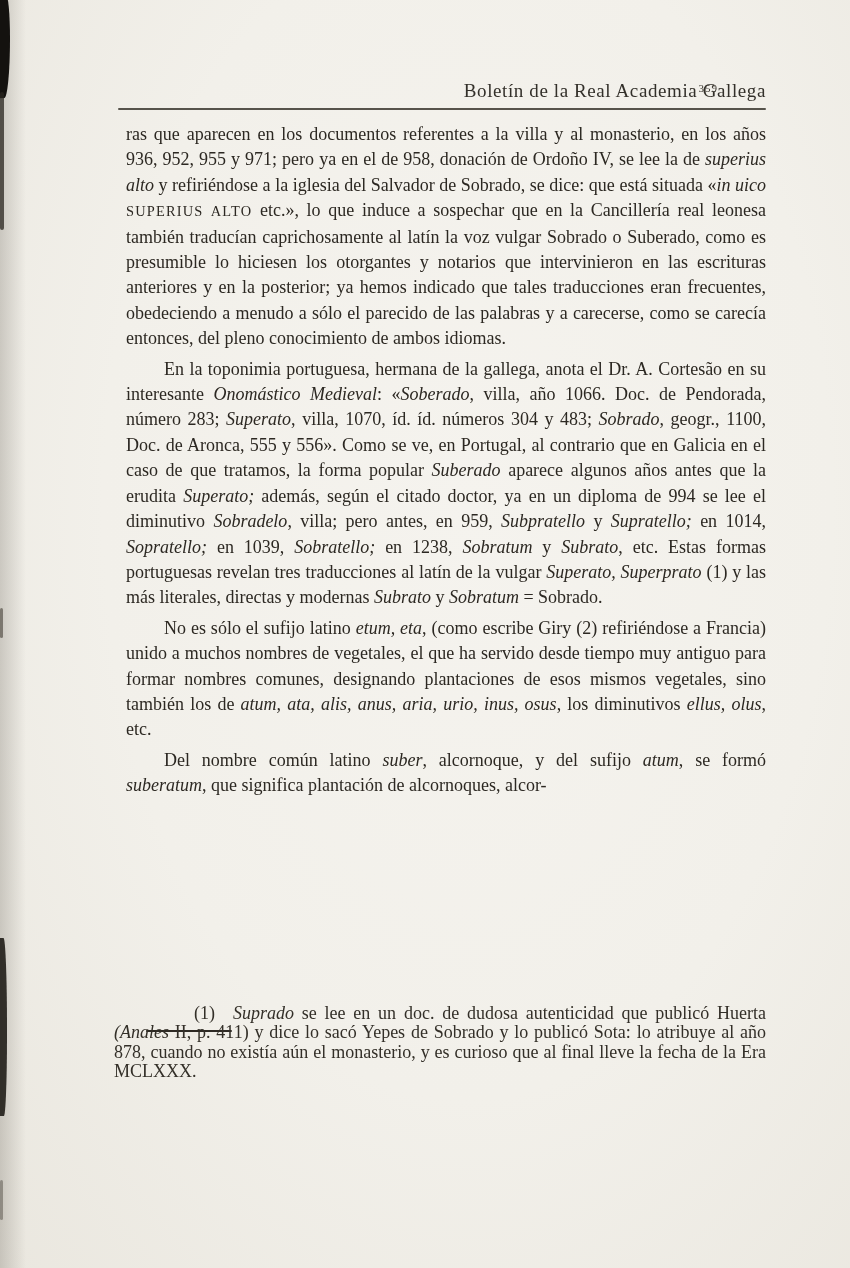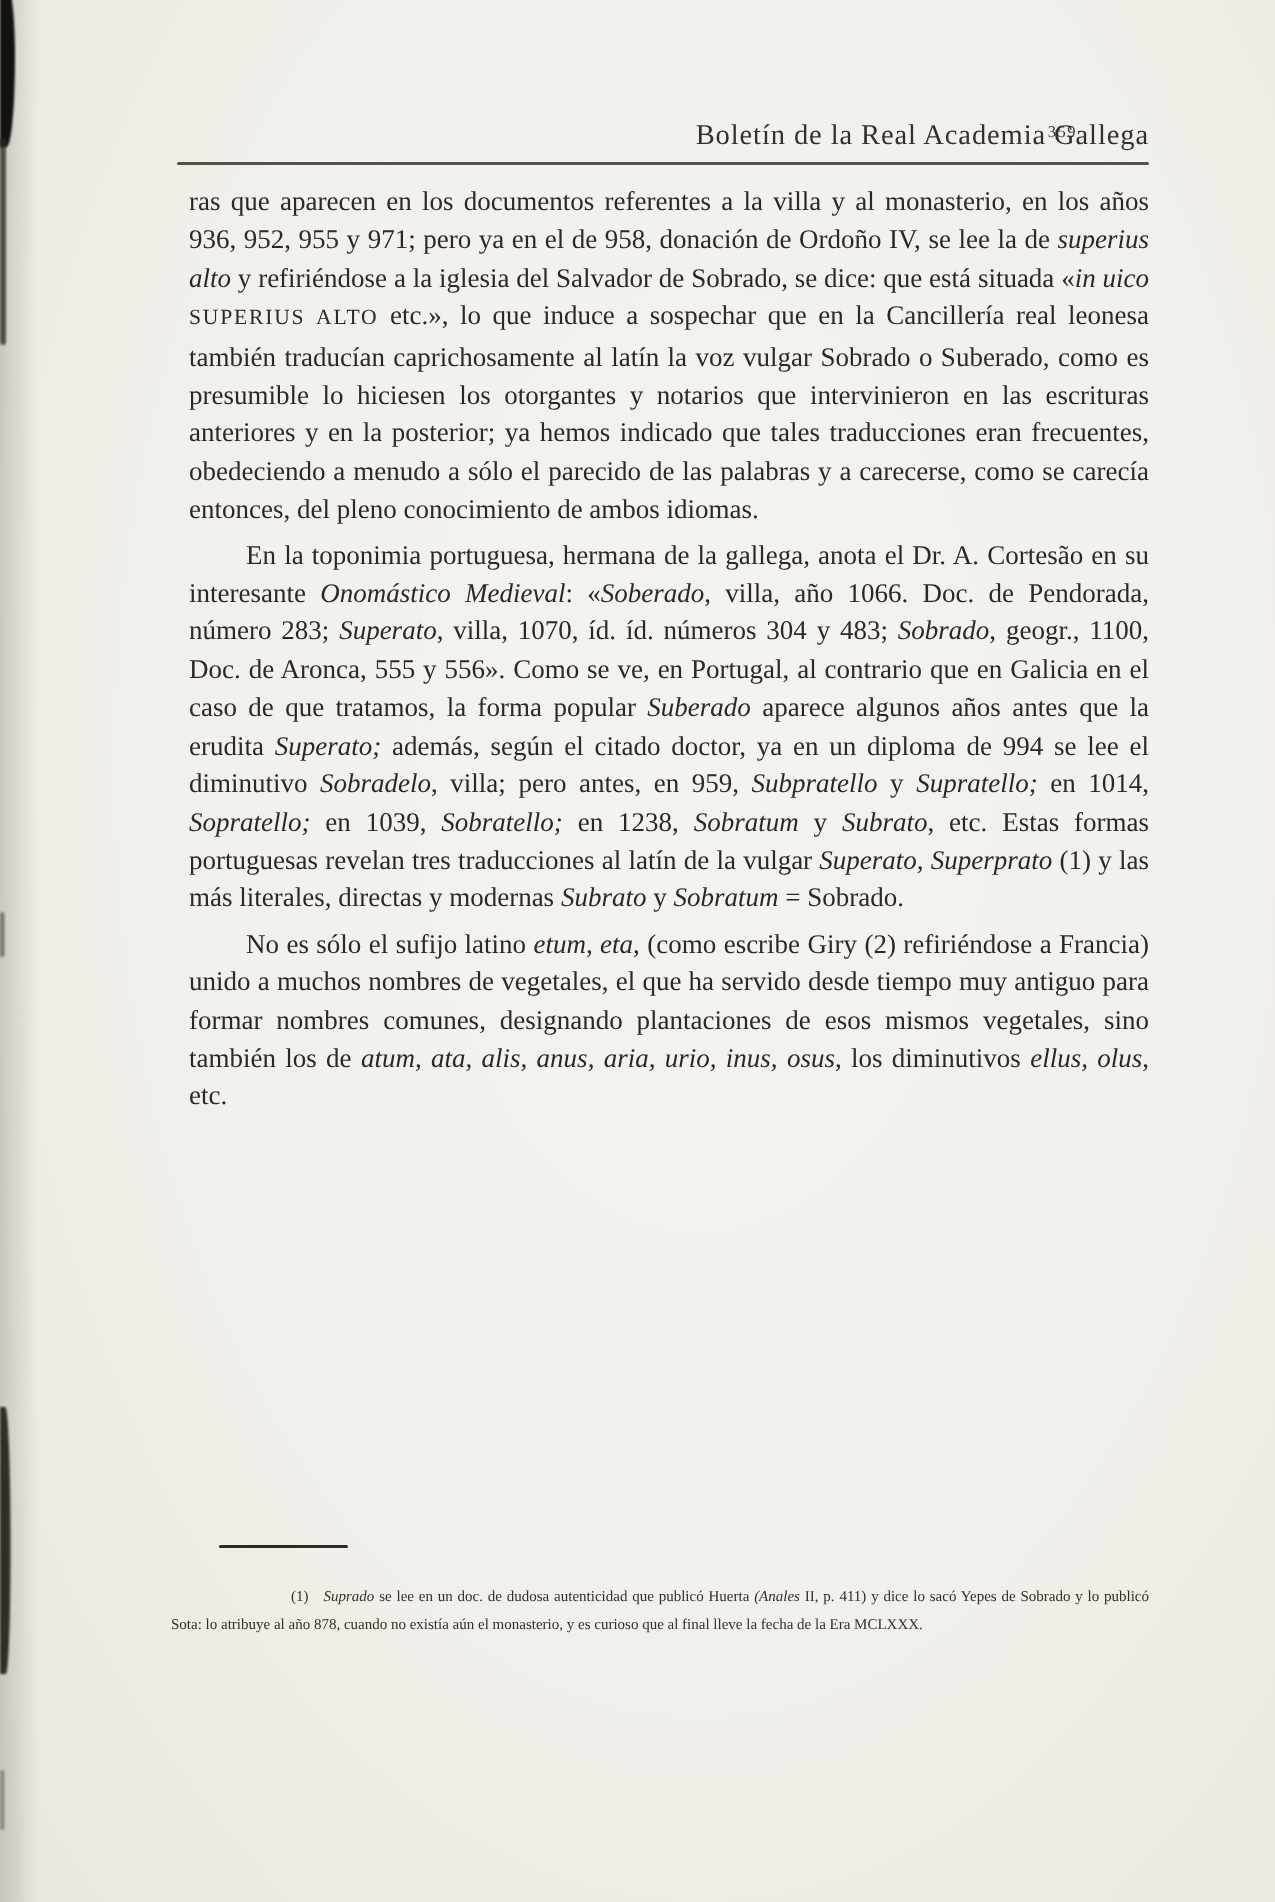--- a/index.html
+++ b/index.html
@@ -54,22 +54,22 @@
   .para{margin:0 0 5px 12px;}
   .para.indent{text-indent:38px;}
   .it{font-style:italic;}
   .sc{font-size:.8em;letter-spacing:1.2px;}
 
   .fnrule{
     position:absolute;left:146px;top:1030px;width:86px;height:2px;
     background:#2e2a24;border-radius:1px;
   }
   .footnotes{
-    position:absolute;left:114px;top:1055px;width:652px;
-    font-size:10px;line-height:19.4px;text-align:justify;color:#332f28;
+    position:absolute;left:114px;top:1004px;width:652px;
+    font-size:18px;line-height:19.4px;text-align:justify;color:#332f28;
   }
   .footnote{margin:0 0 9px 0;text-indent:80px;}
 </style>
 </head>
 <body>
 
 <div class="page">
   <div class="edge-shadow"></div>
   <div class="bind bind1"></div>
   <div class="bind bind2"></div>
@@ -80,19 +80,20 @@
   <div class="header">
     <span class="htitle">Boletín de la Real Academia Gallega</span>
     <span class="pnum">359</span>
   </div>
   <div class="hrule"></div>
 
   <div class="body-text">
       <p class="para"><span>ras que aparecen en los documentos referentes a la villa y al monasterio, en los años 936, 952, 955 y 971; pero ya en el de 958, donación de Ordoño IV, se lee la de </span><span class="it">superius alto</span><span> y refiriéndose a la iglesia del Salvador de Sobrado, se dice: que está situada «</span><span class="it">in uico</span><span> </span><span class="sc">SUPERIUS ALTO</span><span> etc.», lo que induce a sospechar que en la Cancillería real leonesa también traducían caprichosamente al latín la voz vulgar Sobrado o Suberado, como es presumible lo hiciesen los otorgantes y notarios que intervinieron en las escrituras anteriores y en la posterior; ya hemos indicado que tales traducciones eran frecuentes, obedeciendo a menudo a sólo el parecido de las palabras y a carecerse, como se carecía entonces, del pleno conocimiento de ambos idiomas.</span></p>
       <p class="para indent"><span>En la toponimia portuguesa, hermana de la gallega, anota el Dr. A. Cortesão en su interesante </span><span class="it">Onomástico Medieval</span><span>: «</span><span class="it">Soberado</span><span>, villa, año 1066. Doc. de Pendorada, número 283; </span><span class="it">Superato</span><span>, villa, 1070, íd. íd. números 304 y 483; </span><span class="it">Sobrado</span><span>, geogr., 1100, Doc. de Aronca, 555 y 556». Como se ve, en Portugal, al contrario que en Galicia en el caso de que tratamos, la forma popular </span><span class="it">Suberado</span><span> aparece algunos años antes que la erudita </span><span class="it">Superato;</span><span> además, según el citado doctor, ya en un diploma de 994 se lee el diminutivo </span><span class="it">Sobradelo</span><span>, villa; pero antes, en 959, </span><span class="it">Subpratello</span><span> y </span><span class="it">Supratello;</span><span> en 1014, </span><span class="it">Sopratello;</span><span> en 1039, </span><span class="it">Sobratello;</span><span> en 1238, </span><span class="it">Sobratum</span><span> y </span><span class="it">Subrato</span><span>, etc. Estas formas portuguesas revelan tres traducciones al latín de la vulgar </span><span class="it">Superato, Superprato</span><span> (1) y las más literales, directas y modernas </span><span class="it">Subrato</span><span> y </span><span class="it">Sobratum</span><span> = Sobrado.</span></p>
       <p class="para indent"><span>No es sólo el sufijo latino </span><span class="it">etum, eta</span><span>, (como escribe Giry (2) refiriéndose a Francia) unido a muchos nombres de vegetales, el que ha servido desde tiempo muy antiguo para formar nombres comunes, designando plantaciones de esos mismos vegetales, sino también los de </span><span class="it">atum, ata, alis, anus, aria, urio, inus, osus</span><span>, los diminutivos </span><span class="it">ellus, olus</span><span>, etc.</span></p>
+      <p class="para indent"><span>Del nombre común latino </span><span class="it">suber</span><span>, alcornoque, y del sufijo </span><span class="it">atum</span><span>, se formó </span><span class="it">suberatum</span><span>, que significa plantación de alcornoques, alcor-</span></p>
     </div>
 
   <div class="fnrule"></div>
   <div class="footnotes">
       <p class="footnote"><span>(1) </span><span class="it">Suprado</span><span> se lee en un doc. de dudosa autenticidad que publicó Huerta </span><span class="it">(Anales</span><span> II, p. 411) y dice lo sacó Yepes de Sobrado y lo publicó Sota: lo atribuye al año 878, cuando no existía aún el monasterio, y es curioso que al final lleve la fecha de la Era MCLXXX.</span></p>
     </div>
 </div>
 
 </body></html>

